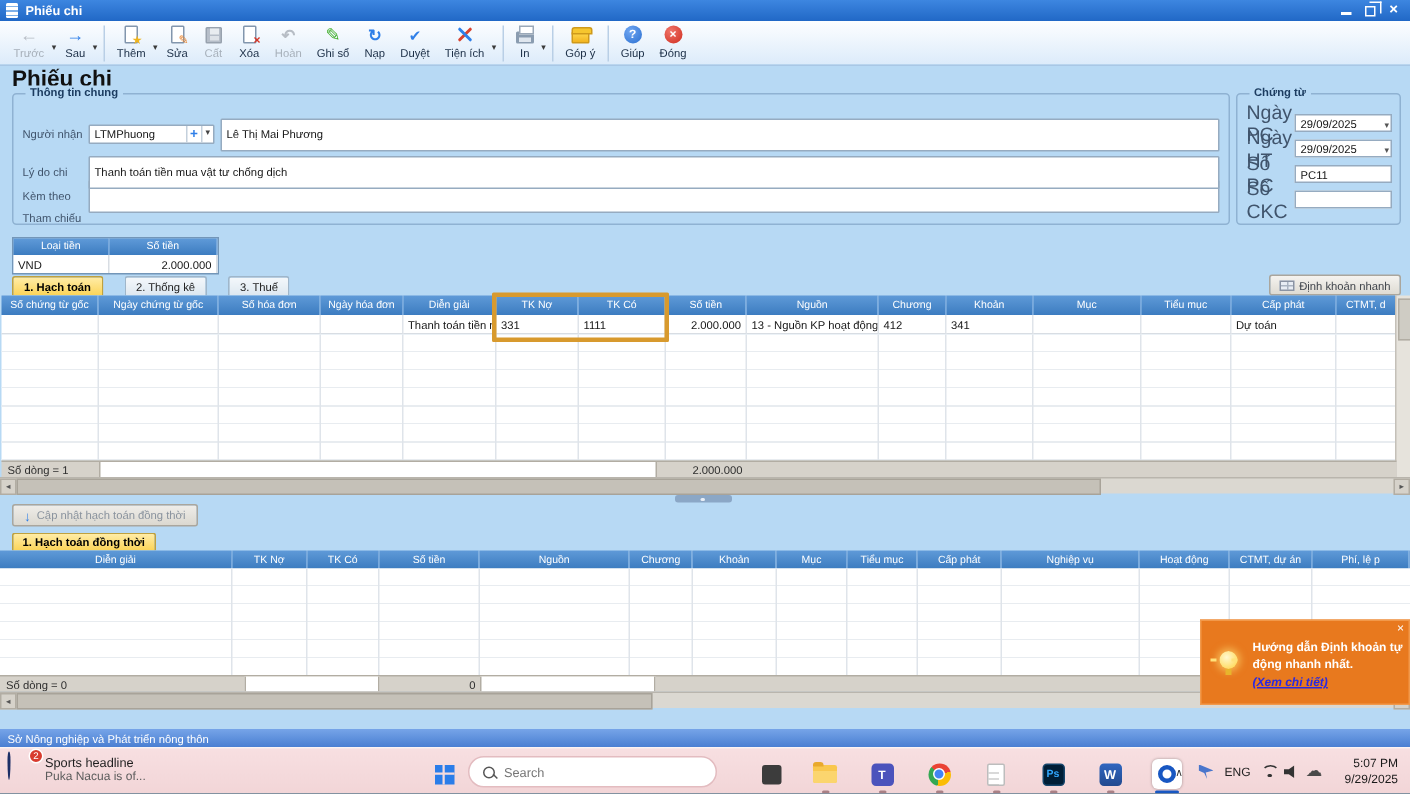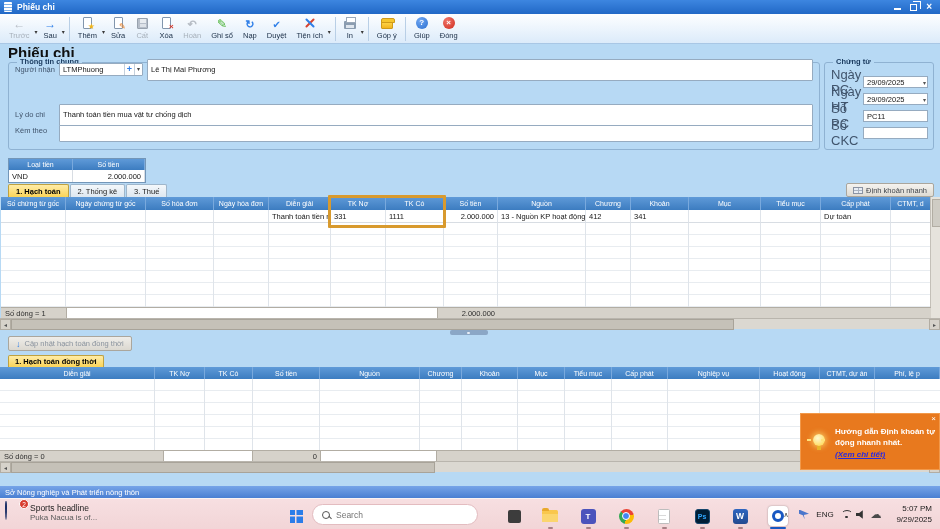--- a/index.html
+++ b/index.html
@@ -71,21 +71,21 @@
   .dfield .dcar{position:absolute;right:1px;top:2px;font-size:6px;color:#555}
 
   
   .curtab{position:absolute;left:8px;top:158px;width:138px;border:1px solid #7396b8}
   .cur-h{display:flex;height:11px}
   .cur-h span{background:linear-gradient(#5f9ad8,#3c7cc0);color:#fff;font-size:7px;display:flex;align-items:center;justify-content:center;border-right:1px solid #79a9dd}
   .cur-r{display:flex;height:12px;background:#fff}
   .cur-r span{font-size:7.5px;display:flex;align-items:center;padding:0 3px;border-right:1px solid #d8dde3;color:#161616}
 
   
-  .tabs{position:absolute;left:8px;top:184px;display:flex;gap:1px;height:13px}
+  .tabs{position:absolute;left:8px;top:184px;display:flex;gap:14px;height:13px}
   .tab{display:inline-flex;align-items:center;padding:0 7px;font-size:7.5px;border:1px solid #9fb6ca;border-bottom:none;border-radius:2px 2px 0 0;background:linear-gradient(#f4f8fb,#dde7f0);color:#222}
   .tab.act{background:linear-gradient(#ffeca6,#fbd458);border-color:#bfa13f;font-weight:bold;color:#000}
   .qbtn{position:absolute;right:6px;top:183px;height:14px;display:flex;align-items:center;gap:3px;padding:0 6px;background:linear-gradient(#f5f3ef,#dedbd3);border:1px solid #aaa69d;border-radius:2px;font-size:7.5px;color:#40454c}
   .kbico{width:10px;height:7px;border:1px solid #8a93a3;background:#e8edf4;background-image:linear-gradient(#aab4c2,#aab4c2),linear-gradient(#aab4c2,#aab4c2);background-size:100% 1px,1px 100%;background-position:0 2px,4px 0;background-repeat:no-repeat}
 
   
   .gh{display:flex}
   .hc{background:linear-gradient(#5f9ad8,#3c7cc0);border-right:1px solid #79a9dd;color:#fff;font-size:7px;display:flex;align-items:center;justify-content:center;overflow:hidden;white-space:nowrap;flex:none}
   .gr{display:flex;background:#fff}
   .rc{border-right:1px solid #dfe4ea;border-bottom:1px solid #d8dde3;font-size:7.5px;display:flex;align-items:center;padding:0 3px;overflow:hidden;white-space:nowrap;flex:none;color:#161616}
@@ -300,37 +300,40 @@
           <span class="circ x">×</span>
         </span>
       <span class="tlab">Đóng</span>
     </div>
   </div>
 
   <div class="pg-head">Phiếu chi</div>
 
   <div class="gbox g1">
     <span class="glab">Thông tin chung</span>
-    <div class="frow" style="top:0">
+    <div class="frow" style="top:20px">
       <span class="flab">Người nhận</span>
       <div class="combo">
         <span class="ctext">LTMPhuong</span>
         <span class="cplus">+</span>
         <span class="ccar">▾</span>
       </div>
       <div style="width:4px;flex:none"></div>
       <input class="field" value="Lê Thị Mai Phương" style="">
     </div>
     <div class="frow" style="top:61px">
       <span class="flab">Kèm theo</span>
       <input class="field" value="" style="">
     </div>
     <div class="frow" style="top:45px">
       <span class="flab">Lý do chi</span>
       <input class="field" value="Thanh toán tiền mua vật tư chống dịch" style="">
+    </div>
+    <div class="frow" style="top:76px">
+      <span class="flab">Tham chiếu</span>
     </div>
   </div>
 
   <div class="gbox g2">
     <span class="glab">Chứng từ</span>
     <div class="g2row" style="top:13px">
       <span class="g2lab">Ngày PC</span>
       <div class="dfield">
         <span>29/09/2025</span>
         <span class="dcar">▾</span>

